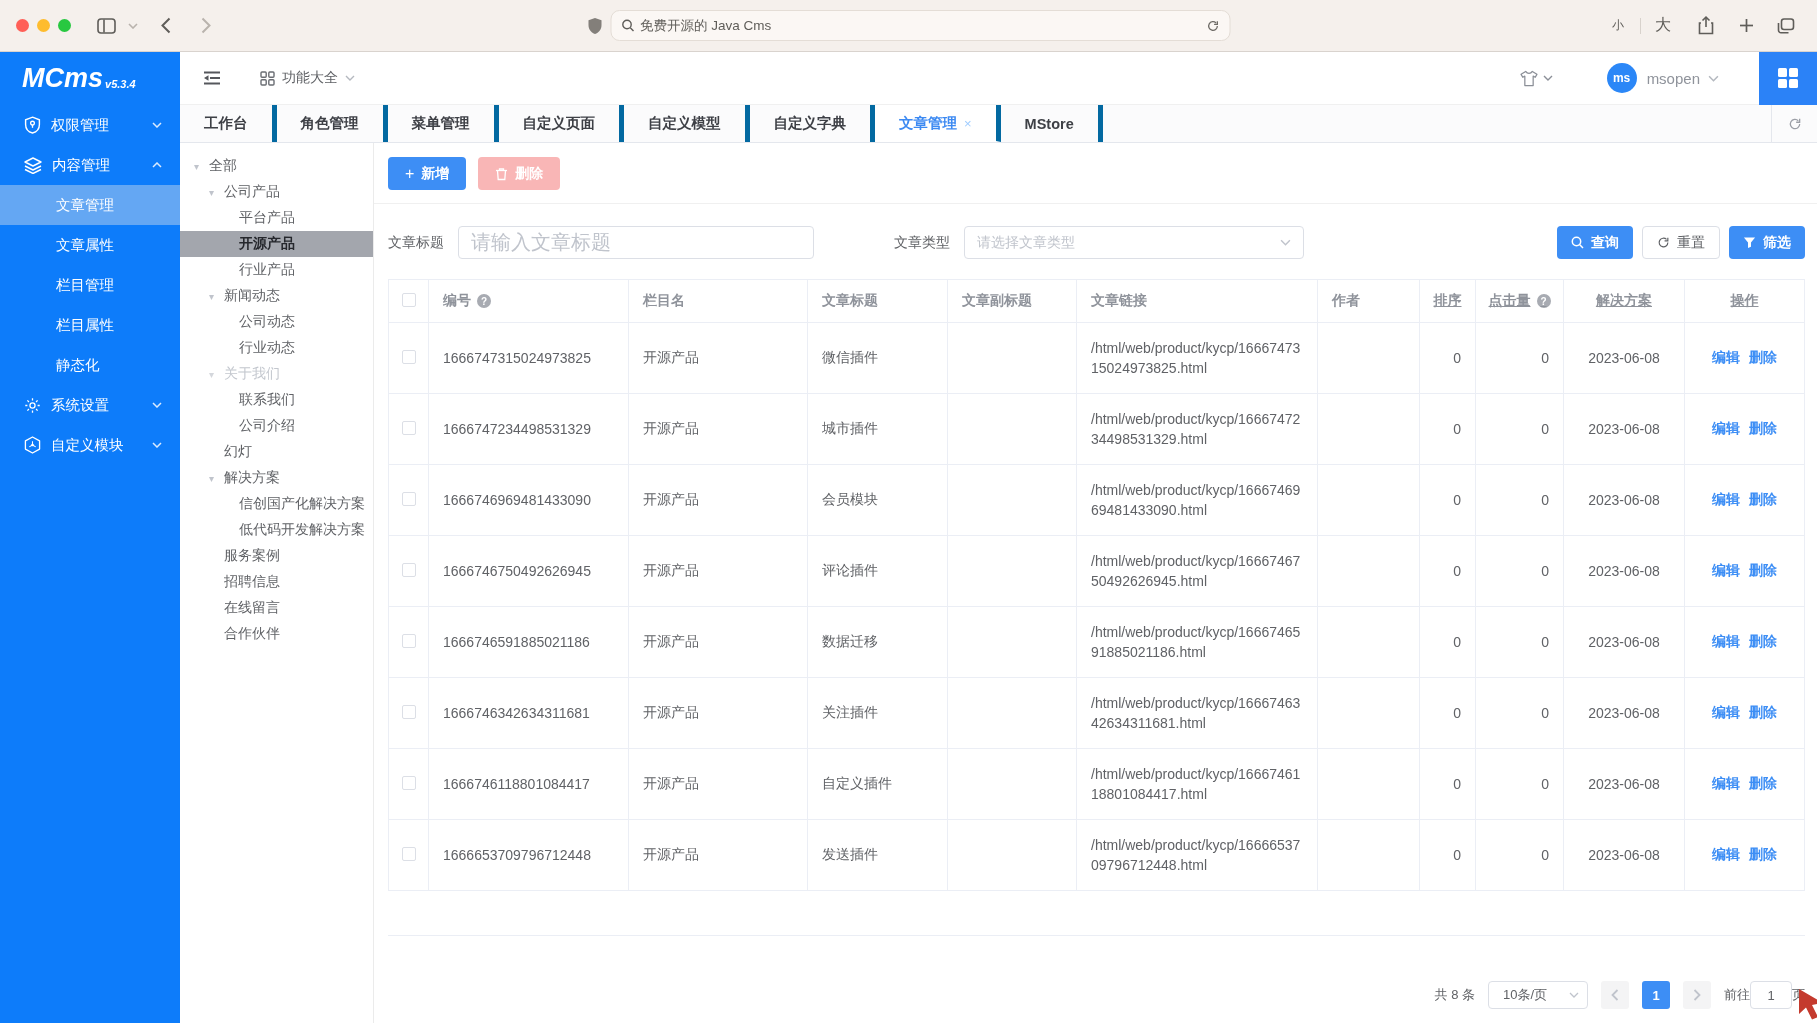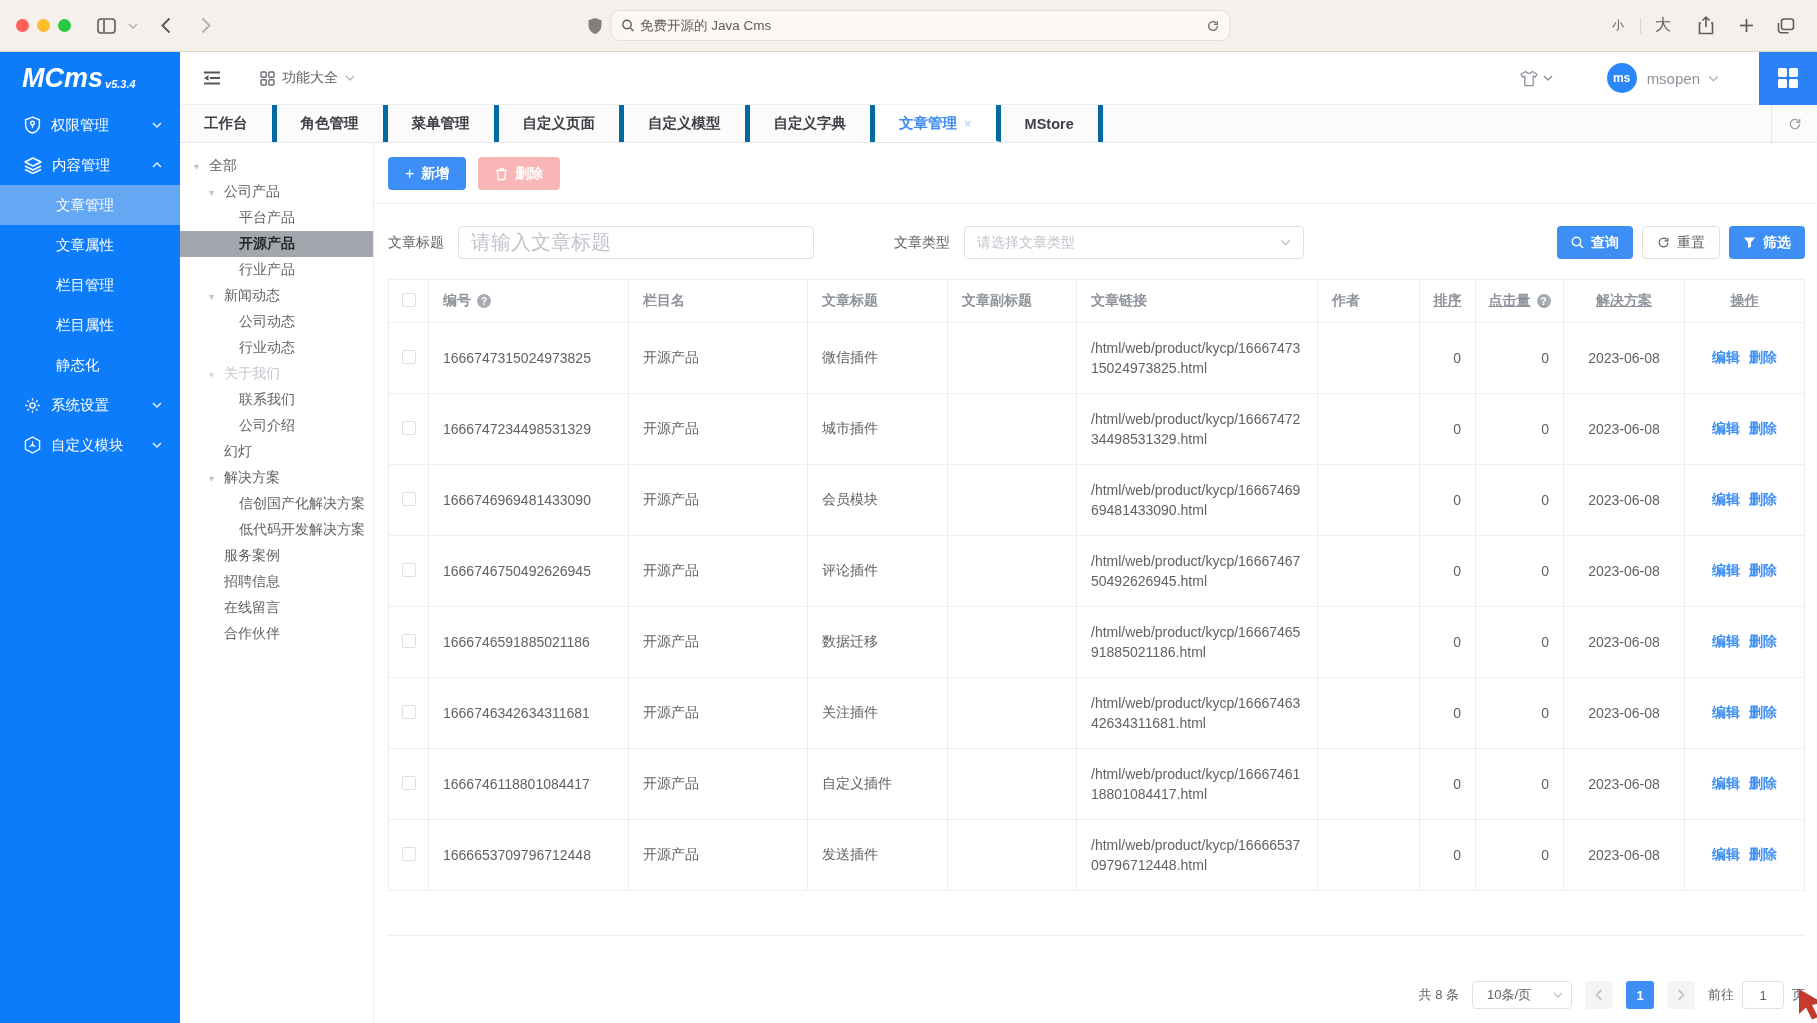--- a/index.html
+++ b/index.html
@@ -121,21 +121,21 @@
 
   
   .pager { margin-top:45px; display:flex; align-items:center; justify-content:flex-end; gap:13px; font-size:13px; color:#606266; padding-bottom:14px; }
   .pg-select { width:100px; height:28px; border:1px solid #dcdfe6; border-radius:4px; display:flex; align-items:center;
     padding:0 8px 0 14px; cursor:pointer; color:#606266; }
   .pg-select .chev { margin-left:auto; color:#c0c4cc; }
   .pg-btn { width:28px; height:28px; border-radius:3px; background:#f4f4f5; color:#c0c4cc; display:flex; align-items:center;
     justify-content:center; cursor:pointer; }
   .pg-page { width:28px; height:28px; border-radius:3px; background:#3d8ef5; color:#fff; font-weight:700; display:flex;
     align-items:center; justify-content:center; cursor:pointer; }
-  .pg-goto { display:flex; align-items:center; gap:8px; }
+  .pg-goto { display:flex; align-items:center; }
   .pg-input { width:42px; height:28px; border:1px solid #dcdfe6; border-radius:4px; text-align:center; font-size:13px;
     color:#606266; outline:none; font-family:inherit; }
 
   
   .cursor { position:absolute; left:1797px; top:987px; pointer-events:none; }
 </style>
 </head>
 <body>
 
 <div class="chrome">

